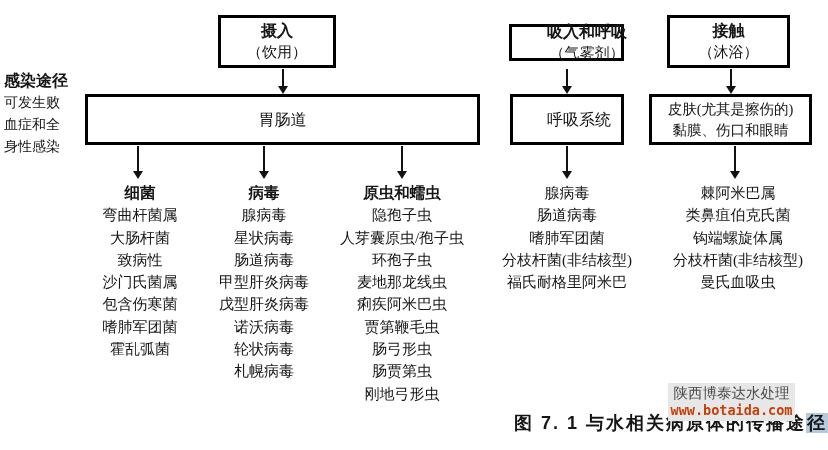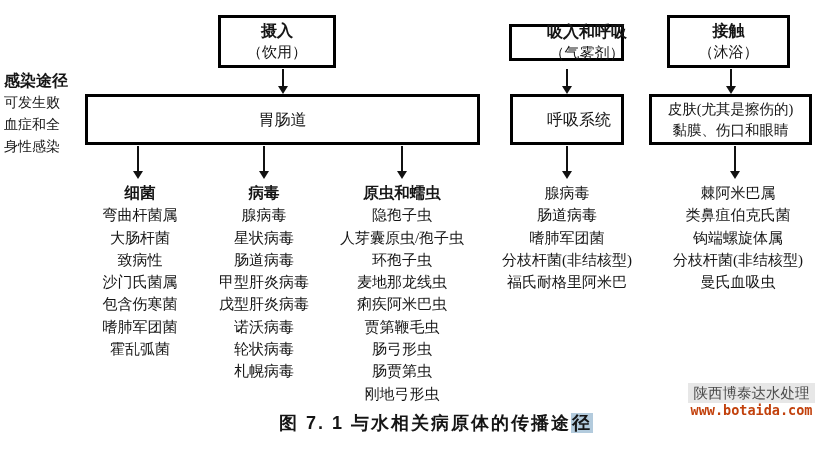--- a/index.html
+++ b/index.html
@@ -23,25 +23,25 @@
   
   .arrow{position:absolute;width:10px;margin-left:-5px;}
   .arrow .shaft{position:absolute;left:50%;top:0;bottom:5px;width:1.6px;margin-left:-0.8px;background:#111;}
   .arrow .head{position:absolute;left:50%;bottom:0;margin-left:-5px;width:0;height:0;
     border-left:5px solid transparent;border-right:5px solid transparent;border-top:8px solid #111;}
   
   .pcol{position:absolute;text-align:center;}
   .p-header{font-weight:bold;font-size:15.5px;line-height:22.3px;font-family:"Liberation Sans",sans-serif;white-space:nowrap;}
   .p-item{font-size:15px;line-height:22.3px;white-space:nowrap;}
   
-  .caption{position:absolute;left:44px;top:411px;width:784px;text-align:center;
+  .caption{position:absolute;left:44px;top:411px;width:784px;text-align:right;
     font-weight:bold;font-size:18px;letter-spacing:2px;font-family:"Liberation Sans",sans-serif;}
   .caption .hl{padding:0 1px;}
   
-  .watermark{position:absolute;left:688px;top:383px;width:127px;height:20px;box-sizing:border-box;
+  .watermark{position:absolute;left:668px;top:383px;width:127px;height:38px;box-sizing:border-box;
     text-align:center;padding-top:2px;}
   .wm1{font-size:14.5px;line-height:17px;color:#4a4a4a;font-family:"Liberation Sans",sans-serif;}
   .wm2{font-size:13.5px;line-height:16px;font-weight:bold;color:#c2410c;font-family:"DejaVu Sans Mono",monospace;}
 </style>
 </head>
 <body>
 
 <div class="fig">
 
   <div class="left-note">

